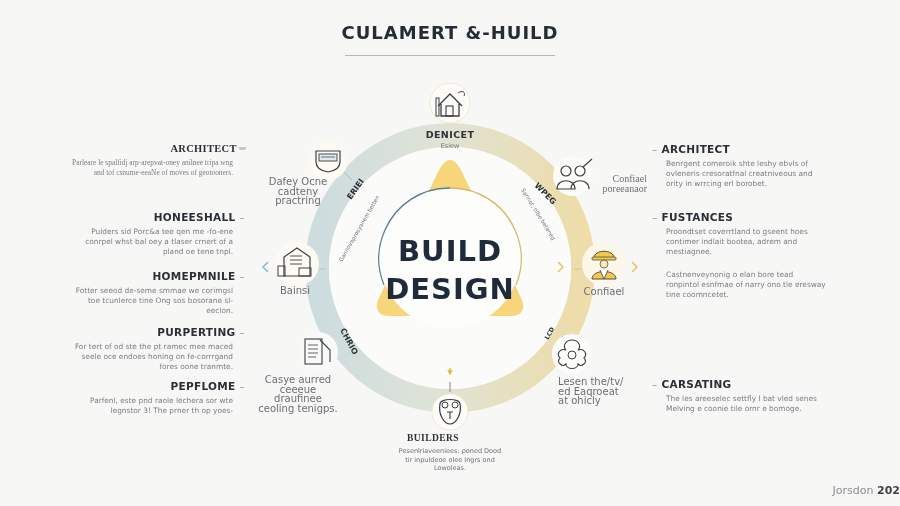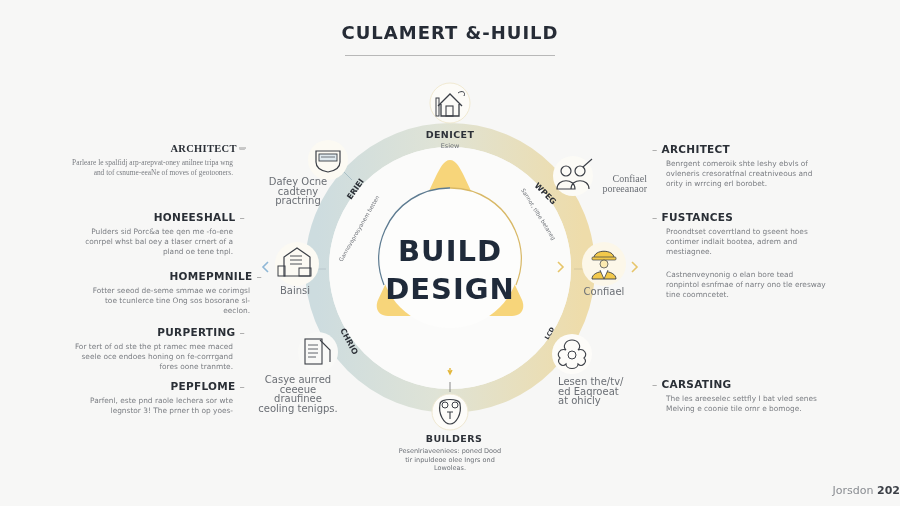--- a/index.html
+++ b/index.html
@@ -161,36 +161,36 @@
   <div>DESIGN</div>
 </div>
 
 <div class="node-title" style="left:410px;width:80px;top:129px;">DENICET</div>
 <div class="node-label" style="left:410px;width:80px;top:142px;font-size:6.5px;">Esiew</div>
 
 <div class="node-label" style="left:258px;width:80px;top:177px;">Dafey Ocne cadteny practring</div>
 <div class="node-label" style="left:270px;width:50px;top:286px;">Bainsi</div>
 <div class="node-label" style="left:258px;width:80px;top:375px;">Casye aurred ceeeue draufinee ceoling tenigps.</div>
 
-<div class="node-title" style="left:404px;width:100px;top:433px;">BUILDERS</div>
+<div class="node-title" style="left:383px;width:100px;top:433px;font-family:Liberation Serif, serif;">BUILDERS</div>
 <div class="node-label" style="left:395px;width:110px;top:447px;font-size:6.5px;line-height:8.5px;">Pesenlriaveeniees: poned Dood tir inpuldeoe olee Ingrs ond Lowoleas.</div>
 
 <div class="node-label" style="left:558px;width:72px;top:377px;text-align:left;">Lesen the/tv/ ed Eaqroeat at ohicly</div>
 <div class="node-label" style="left:582px;width:44px;top:287px;">Confiael</div>
 <div class="node-label" style="left:597px;width:50px;top:174px;text-align:right;font-family:Liberation Serif, serif;">Confiael poreeanaor</div>
 
 <div class="side-item left" style="left:70px;top:143px;font-family:Liberation Serif, serif;">
   <div class="side-head"><span>ARCHITECT</span> <span class="dash">–</span></div>
   <div class="side-body" style="padding-right:12px;">Parleare le spalfidj arp-arepvat-oney anilnee tripa wng and tof csnume-eeaNe of moves of geotooners.</div>
 </div>
 <div class="side-item left" style="left:70px;top:211px;">
   <div class="side-head"><span>HONEESHALL</span> <span class="dash">–</span></div>
   <div class="side-body" style="padding-right:12px;">Pulders sid Porc&amp;a tee qen me -fo-ene conrpel whst bal oey a tlaser crnert of a pland oe tene tnpl.</div>
 </div>
-<div class="side-item left" style="left:87px;top:270px;">
+<div class="side-item left" style="left:70px;top:270px;">
   <div class="side-head"><span>HOMEPMNILE</span> <span class="dash">–</span></div>
   <div class="side-body" style="padding-right:12px;">Fotter seeod de-seme smmae we corimgsl toe tcunlerce tine Ong sos bosorane sl-eeclon.</div>
 </div>
 <div class="side-item left" style="left:70px;top:326px;">
   <div class="side-head"><span>PURPERTING</span> <span class="dash">–</span></div>
   <div class="side-body" style="padding-right:12px;">For tert of od ste the pt ramec mee maced seele oce endoes honing on fe-corrrgand fores oone tranmte.</div>
 </div>
 <div class="side-item left" style="left:70px;top:380px;">
   <div class="side-head"><span>PEPFLOME</span> <span class="dash">–</span></div>
   <div class="side-body" style="padding-right:12px;">Parfenl, este pnd raole lechera sor wte legnstor 3! The prner th op yoes-</div>

